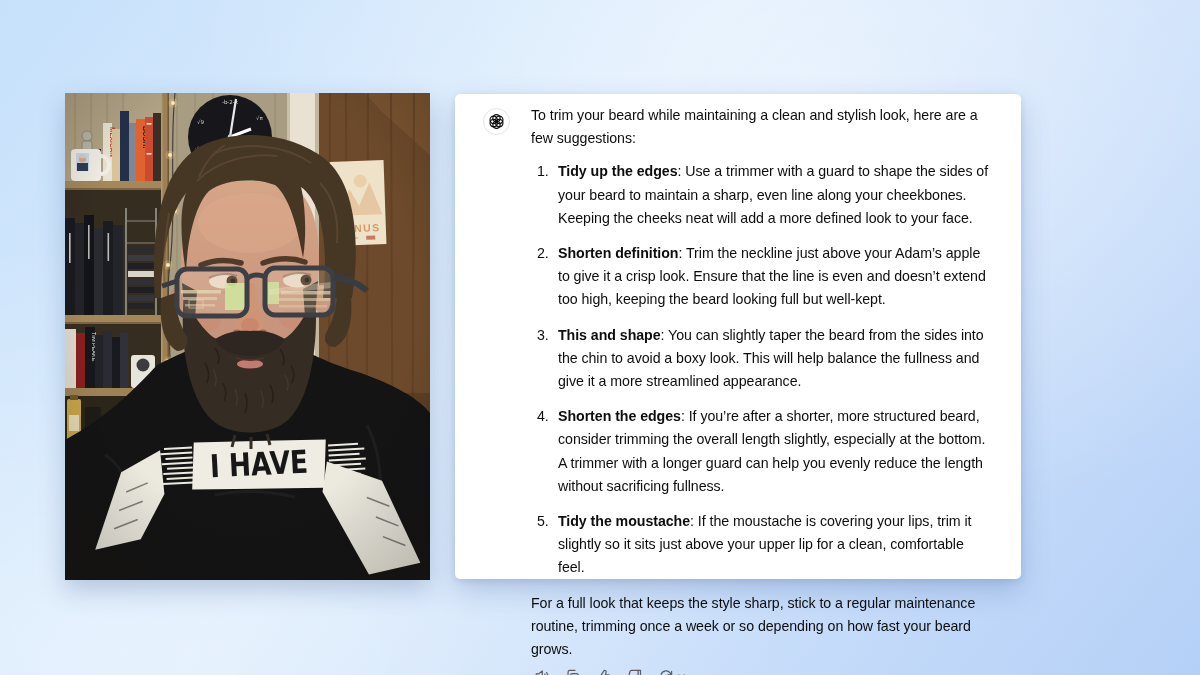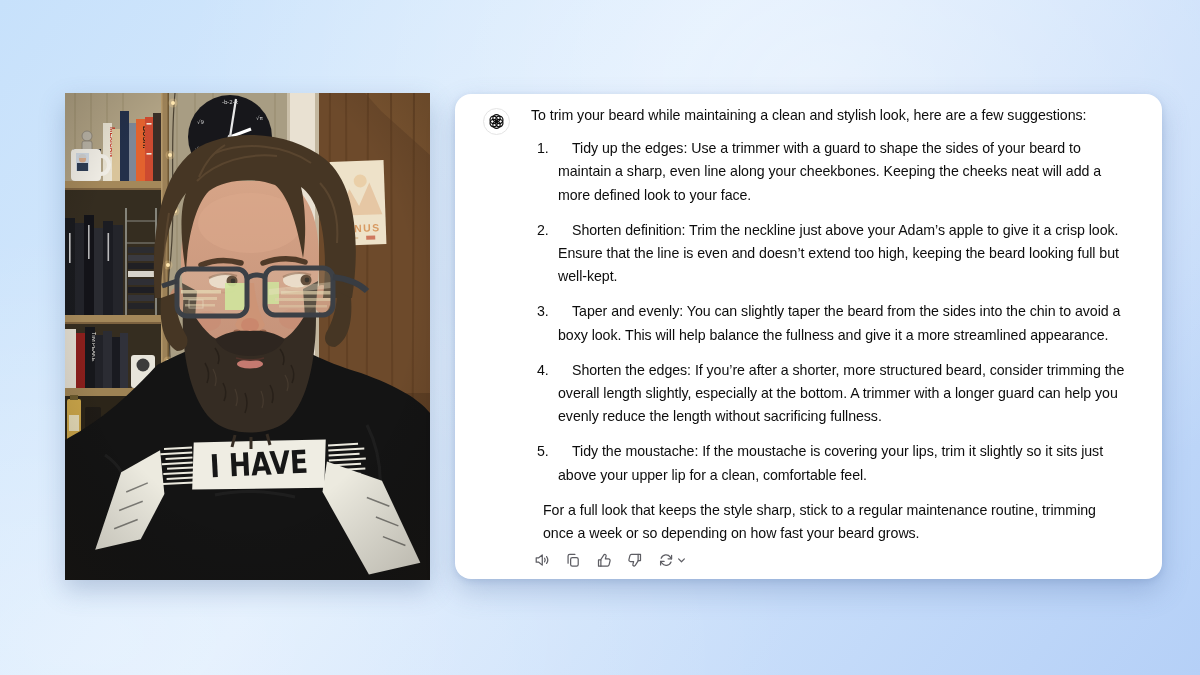--- a/index.html
+++ b/index.html
@@ -15,40 +15,40 @@
       radial-gradient(ellipse at 8% 95%, rgba(255,255,255,.35), rgba(255,255,255,0) 45%),
       linear-gradient(128deg,#c7e1fb 0%, #dcecfd 42%, #b5d0f7 100%);
   }
   .photo-wrap{
     position:absolute;left:65px;top:93px;width:365px;height:487px;
     box-shadow:0 10px 24px rgba(70,100,150,.30);
     overflow:hidden;background:#6d4a2b;
   }
   .photo-wrap svg{display:block;}
   .card{
-    position:absolute;left:455px;top:94px;width:707px;height:485px;
-    background:#ffffff;border-radius:16px;
+    position:absolute;left:455px;top:94px;width:566px;height:485px;
+    background:#ffffff;border-radius:5px;
     box-shadow:0 12px 28px rgba(80,110,165,.30), 0 2px 6px rgba(80,110,165,.18);
   }
   .avatar{
     position:absolute;left:28px;top:14px;width:27px;height:27px;
     border:1px solid #e4e4e4;border-radius:50%;
     display:flex;align-items:center;justify-content:center;background:#fff;box-sizing:border-box;
   }
   .content{
     position:absolute;left:76px;top:0;right:28px;
     color:#0d0d0d;font-size:14.2px;line-height:23.2px;letter-spacing:-.05px;
   }
   .content p.intro{margin:10px 0 10px;}
   .content ol{margin:0;padding:0;list-style:none;}
   .content li{display:flex;margin:0 0 12px;}
   .content li .num{flex:none;width:21px;padding-left:6px;box-sizing:content-box;}
   .content li .li-text{flex:1;}
-  .content strong{font-weight:400;margin-left:14px;}
-  .content p.outro{margin:2px 12px 0;}
+  .content strong{font-weight:700;}
+  .content p.outro{margin:2px 0 0;}
   .actions{display:flex;align-items:center;gap:9px;margin-top:4px;}
   .act{
     background:none;border:none;padding:2px;margin:0;cursor:pointer;
     color:#5d5d63;display:flex;align-items:center;gap:2px;line-height:0;
   }
   .act svg{display:block;}
 </style>
 </head>
 <body>
 
@@ -408,21 +408,21 @@
         <li>
           <span class="num">1.</span>
           <span class="li-text"><strong>Tidy up the edges</strong><span>: Use a trimmer with a guard to shape the sides of your beard to maintain a sharp, even line along your cheekbones. Keeping the cheeks neat will add a more defined look to your face.</span></span>
         </li>
         <li>
           <span class="num">2.</span>
           <span class="li-text"><strong>Shorten definition</strong><span>: Trim the neckline just above your Adam’s apple to give it a crisp look. Ensure that the line is even and doesn’t extend too high, keeping the beard looking full but well-kept.</span></span>
         </li>
         <li>
           <span class="num">3.</span>
-          <span class="li-text"><strong>Taper and evenly</strong><span>: You can slightly taper the beard from the sides into the chin to avoid a boxy look. This will help balance the fullness and give it a more streamlined appearance.</span></span>
+          <span class="li-text"><strong>This and shape</strong><span>: You can slightly taper the beard from the sides into the chin to avoid a boxy look. This will help balance the fullness and give it a more streamlined appearance.</span></span>
         </li>
         <li>
           <span class="num">4.</span>
           <span class="li-text"><strong>Shorten the edges</strong><span>: If you’re after a shorter, more structured beard, consider trimming the overall length slightly, especially at the bottom. A trimmer with a longer guard can help you evenly reduce the length without sacrificing fullness.</span></span>
         </li>
         <li>
           <span class="num">5.</span>
           <span class="li-text"><strong>Tidy the moustache</strong><span>: If the moustache is covering your lips, trim it slightly so it sits just above your upper lip for a clean, comfortable feel.</span></span>
         </li>
       </ol>

